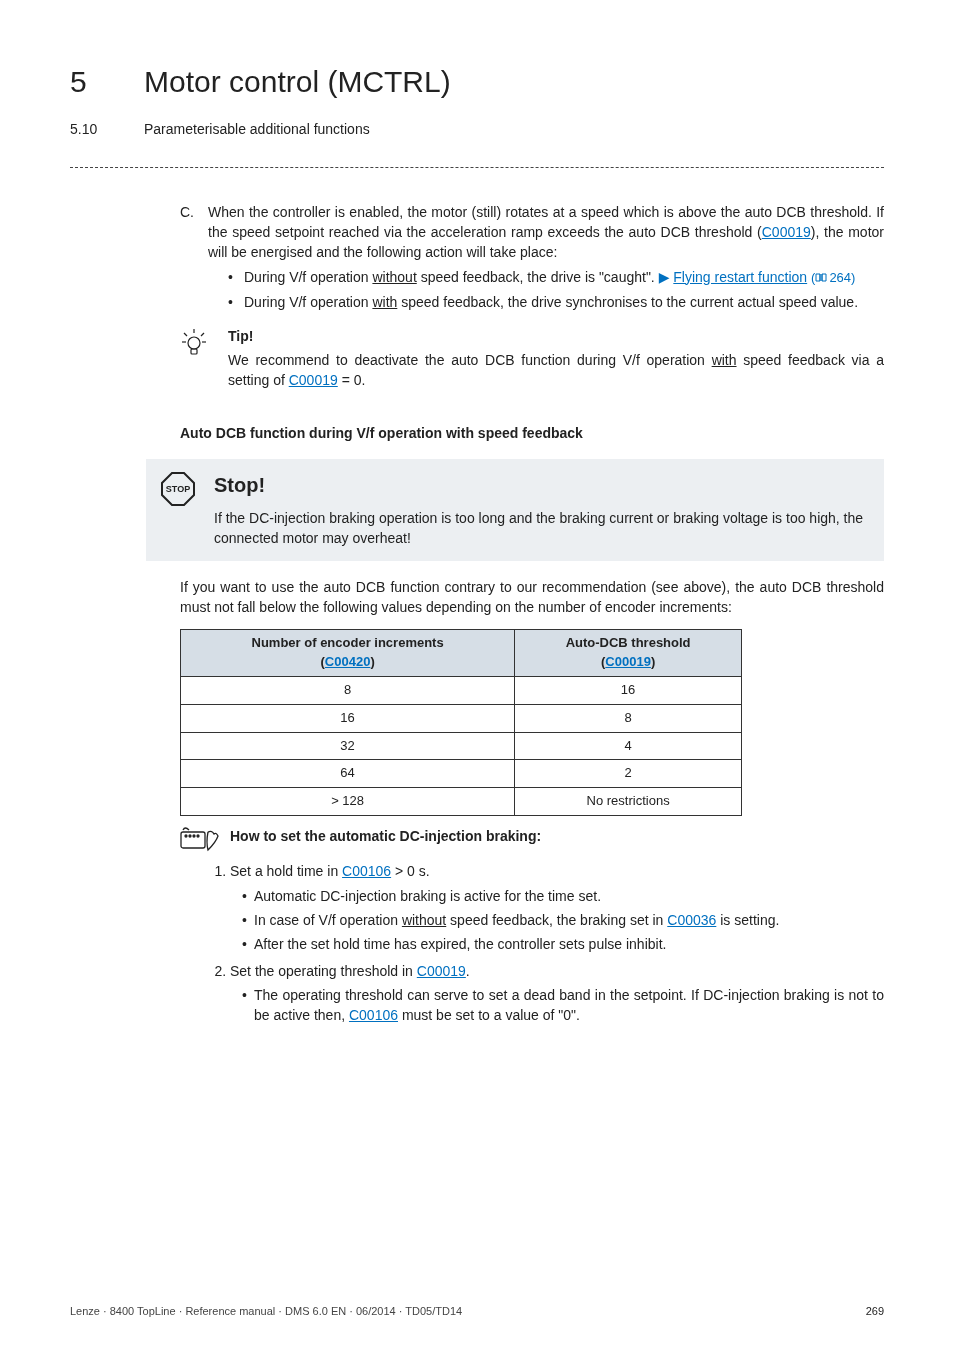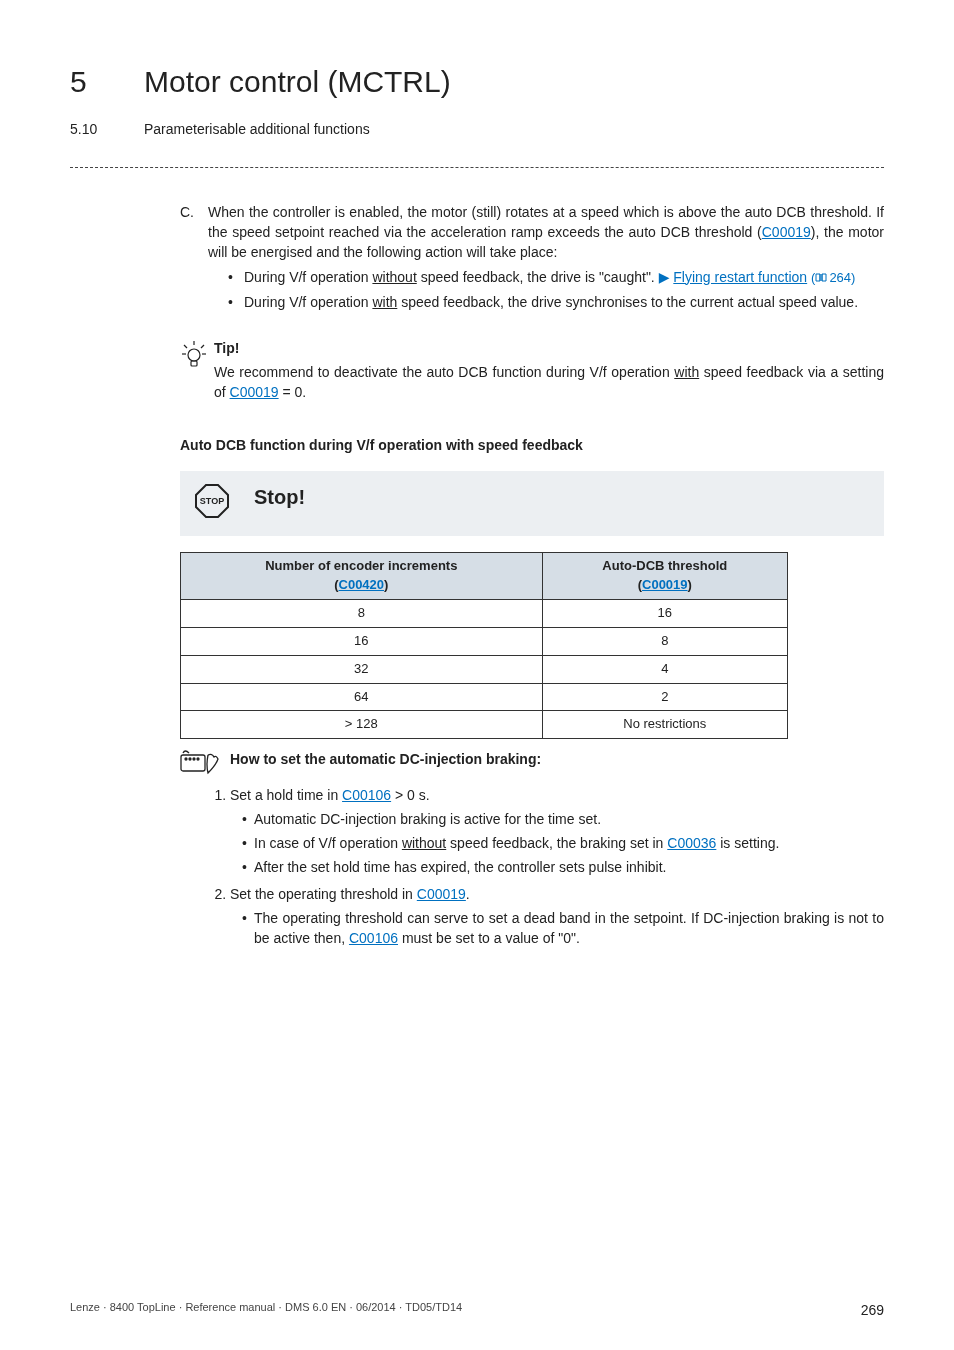--- a/index.html
+++ b/index.html
@@ -90,65 +90,65 @@
   }
   .book-icon {
     display: inline-block;
     width: 12px;
     height: 10px;
     margin-right: 2px;
     vertical-align: middle;
   }
   .tip-block {
     margin-left: 110px;
-    margin-top: 22px;
-    display: flex;
-    gap: 2px;
+    margin-top: 10px;
+    display: flex;
+    gap: 16px;
   }
   .tip-icon-col {
     min-width: 32px;
     padding-top: 2px;
   }
   .tip-head {
     font-weight: bold;
     margin-bottom: 4px;
   }
   .tip-body {
     text-align: justify;
   }
   .section-bold {
     margin-left: 110px;
     font-weight: bold;
     margin-top: 32px;
     margin-bottom: 16px;
   }
   .stop-block {
-    margin-left: 110px;
+    margin-left: 76px;
     background: #eceff2;
     display: flex;
     padding: 12px 14px;
-    gap: 20px;
+    gap: 14px;
     margin-bottom: 16px;
   }
   .stop-icon-col {
     min-width: 40px;
   }
   .stop-head {
     font-weight: bold;
     font-size: 20px;
     margin-bottom: 8px;
   }
   .para {
     margin-left: 110px;
     text-align: justify;
     margin-bottom: 12px;
   }
   table.data {
     margin-left: 110px;
-    width: 608px;
+    width: 562px;
     border-collapse: collapse;
     font-size: 13px;
   }
   table.data th, table.data td {
     border: 1px solid #333;
     padding: 4px 8px;
     text-align: center;
   }
   table.data th {
     background: #d6dee6;
@@ -193,21 +193,21 @@
     position: absolute;
     bottom: 30px;
     left: 70px;
     right: 70px;
     font-size: 11px;
     color: #444;
     display: flex;
     justify-content: space-between;
   }
   .pagenum {
-    font-size: 14px;
+    font-size: 11px;
     color: #222;
   }
   u { text-decoration: underline; }
 </style>
 </head>
 <body>
 
 <div class="page">
 
   <div class="heading-row">
@@ -273,23 +273,25 @@
 
   <div class="stop-block">
     <div class="stop-icon-col">
       <svg width="36" height="36" viewBox="0 0 36 36">
         <polygon points="12,2 24,2 34,12 34,24 24,34 12,34 2,24 2,12" fill="none" stroke="#222" stroke-width="2"></polygon>
         <text x="18" y="21" text-anchor="middle" font-size="9" font-family="Arial" fill="#222" font-weight="bold">STOP</text>
       </svg>
     </div>
     <div>
       <div class="stop-head">Stop!</div>
-    </div>
-  </div>
-
+      <div>If the DC-injection braking operation is too long and the braking current or braking voltage is too high, the connected motor may overheat!</div>
+    </div>
+  </div>
+
+  <div class="para">If you want to use the auto DCB function contrary to our recommendation (see above), the auto DCB threshold must not fall below the following values depending on the number of encoder increments:</div>
 
   <table class="data">
     <thead>
       <tr>
         <th>
           <span>Number of encoder increments</span><br>
           (<a class="link">C00420</a>)
         </th>
         <th>
           <span>Auto-DCB threshold</span><br>

